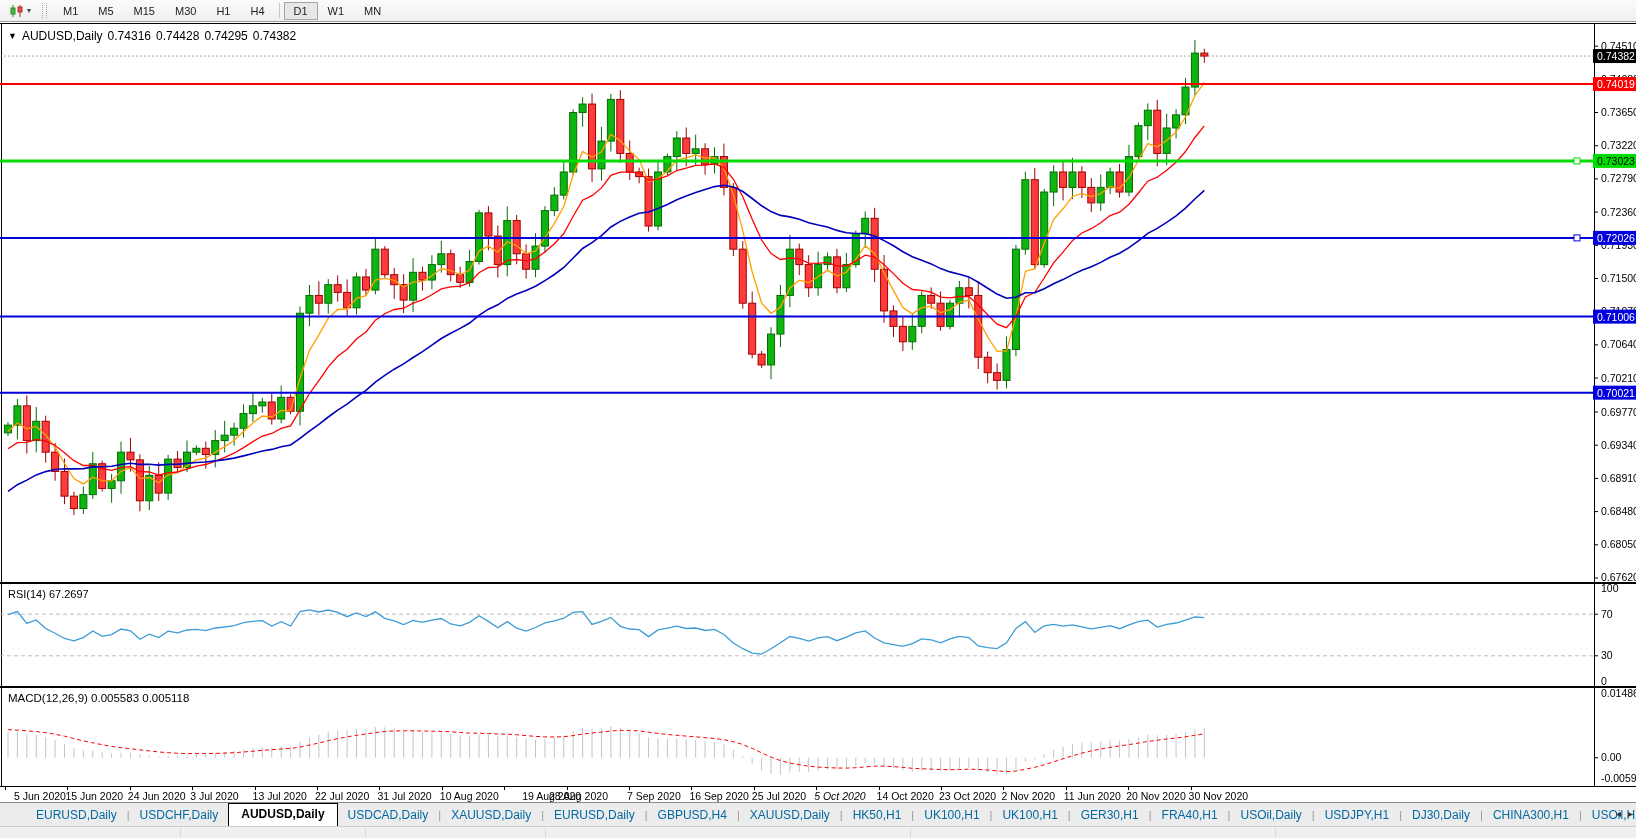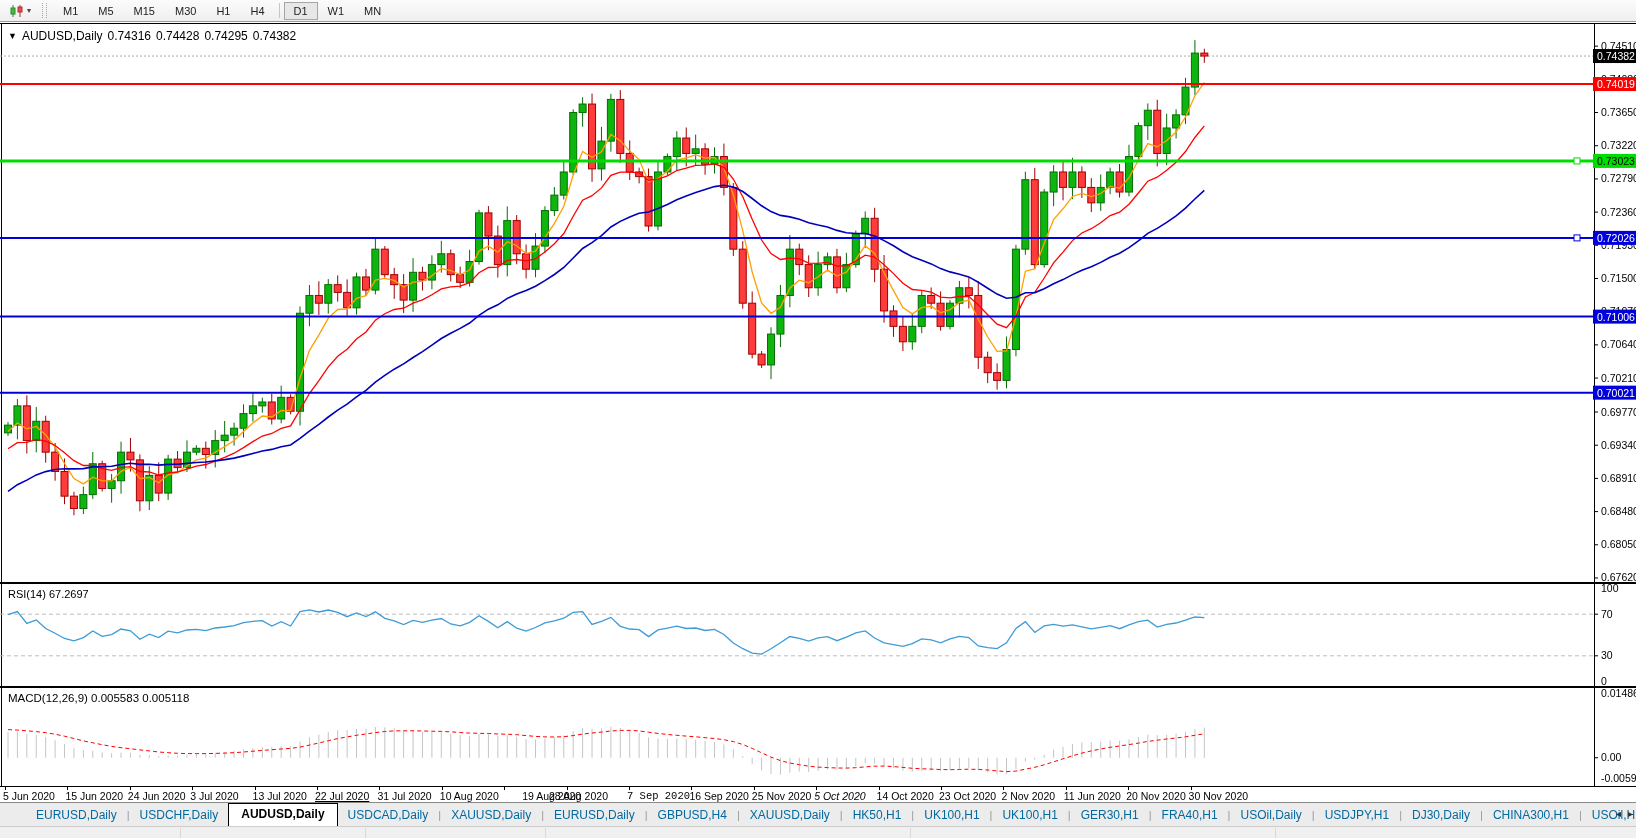--- a/index.html
+++ b/index.html
@@ -560,45 +560,45 @@
     </g>
     <polyline points="8.0,42.6 17.4,43.1 26.8,43.8 36.3,44.6 45.7,45.7 55.1,47.2 64.5,49.2 73.9,51.5 83.4,53.9 92.8,55.8 102.2,57.7 111.6,59.4 121.0,60.7 130.5,61.7 139.9,62.9 149.3,63.9 158.7,65.0 168.1,65.7 177.6,66.3 187.0,66.6 196.4,66.6 205.8,66.6 215.2,66.4 224.7,66.1 234.1,65.7 243.5,65.0 252.9,64.2 262.3,63.4 271.8,62.7 281.2,62.0 290.6,61.4 300.0,60.1 309.4,58.1 318.9,56.0 328.3,53.7 337.7,51.6 347.1,49.9 356.5,48.3 366.0,47.0 375.4,45.6 384.8,44.5 394.2,43.9 403.6,43.8 413.1,43.8 422.5,44.0 431.9,44.2 441.3,44.4 450.7,44.8 460.2,45.5 469.6,46.1 479.0,46.3 488.4,46.5 497.8,47.0 507.3,47.2 516.7,47.7 526.1,48.6 535.5,49.4 544.9,49.9 554.4,50.0 563.8,49.7 573.2,48.6 582.6,47.1 592.0,46.0 601.5,45.1 610.9,44.0 620.3,43.4 629.7,43.4 639.1,43.9 648.6,45.2 658.0,46.4 667.4,47.5 676.8,48.3 686.2,49.1 695.7,49.8 705.1,50.7 714.5,51.5 723.9,52.7 733.3,54.6 742.8,57.5 752.2,61.4 761.6,65.8 771.0,70.1 780.4,73.6 789.9,76.0 799.3,77.7 808.7,79.2 818.1,80.1 827.5,80.6 837.0,81.0 846.4,81.1 855.8,80.7 865.2,79.9 874.6,79.2 884.1,79.1 893.5,79.6 902.9,80.4 912.3,81.3 921.7,81.8 931.2,82.1 940.6,82.5 950.0,82.7 959.4,82.5 968.8,82.2 978.3,82.4 987.7,83.0 997.1,83.9 1006.5,84.6 1015.9,84.1 1025.4,82.2 1034.8,80.3 1044.2,77.8 1053.6,74.8 1063.0,71.8 1072.5,68.8 1081.9,66.1 1091.3,63.9 1100.7,62.0 1110.1,60.3 1119.6,59.0 1129.0,57.6 1138.4,56.1 1147.8,54.4 1157.2,53.2 1166.7,52.0 1176.1,51.0 1185.5,49.8 1194.9,48.3 1204.3,46.8" fill="none" stroke="#ff0000" stroke-width="1" stroke-dasharray="4,3"></polyline>
     <text x="1601" y="10" font-size="10.5" fill="#000" font-family="&quot;Liberation Sans&quot;,sans-serif">0.014861</text>
     <text x="1601" y="74.26326295031504" font-size="10.5" fill="#000" font-family="&quot;Liberation Sans&quot;,sans-serif">0.00</text>
     <text x="1601" y="95" font-size="10.5" fill="#000" font-family="&quot;Liberation Sans&quot;,sans-serif">-0.00593</text>
     <line x1="1594" y1="70.76326295031504" x2="1598" y2="70.76326295031504" stroke="#000"></line>
   </svg>
 
 <div id="time-axis">
     <div class="date-tick" style="left: 5px;"></div>
-    <span class="date-label" style="left: 3px;">5 Jun 2020</span>
+    <span class="date-label" style="left: 14px;">5 Jun 2020</span>
     <div class="date-tick" style="left: 67.4px;"></div>
     <span class="date-label" style="left: 65.4px; text-align: right;">15 Jun 2020</span>
     <div class="date-tick" style="left: 129.8px;"></div>
     <span class="date-label" style="left: 127.8px;">24 Jun 2020</span>
     <div class="date-tick" style="left: 192.2px;"></div>
     <span class="date-label" style="left: 190.2px;">3 Jul 2020</span>
     <div class="date-tick" style="left: 254.6px;"></div>
     <span class="date-label" style="left: 252.6px;">13 Jul 2020</span>
     <div class="date-tick" style="left: 317px;"></div>
-    <span class="date-label" style="left: 315px; text-decoration: underline;">22 Jul 2020</span>
+    <span class="date-label" style="left: 315px;">22 Jul 2020</span>
     <div class="date-tick" style="left: 379.4px;"></div>
     <span class="date-label" style="left: 377.4px;">31 Jul 2020</span>
     <div class="date-tick" style="left: 441.8px;"></div>
     <span class="date-label" style="left: 439.8px;">10 Aug 2020</span>
     <div class="date-tick" style="left: 504.2px;"></div>
     <span class="date-label" style="left: 502.2px; margin-left: 20px;">19 Aug 2020</span>
     <div class="date-tick" style="left: 566.6px;"></div>
     <span class="date-label" style="left: 549px;">28 Aug 2020</span>
     <div class="date-tick" style="left: 629px;"></div>
-    <span class="date-label" style="left: 627px; font-family: Liberation Mono, monospace;">7 Sep 2020</span>
+    <span class="date-label" style="left: 627px;">7 Sep 2020</span>
     <div class="date-tick" style="left: 691.4px;"></div>
     <span class="date-label" style="left: 689.4px; text-align: center;">16 Sep 2020</span>
     <div class="date-tick" style="left: 753.8px;"></div>
-    <span class="date-label" style="left: 751.8px;">25 Nov 2020</span>
+    <span class="date-label" style="left: 751.8px;">25 Jul 2020</span>
     <div class="date-tick" style="left: 816.2px;"></div>
     <span class="date-label" style="left: 814.2px; font-style: italic;">5 Oct 2020</span>
     <div class="date-tick" style="left: 878.6px;"></div>
     <span class="date-label" style="left: 876.6px;">14 Oct 2020</span>
     <div class="date-tick" style="left: 941px;"></div>
     <span class="date-label" style="left: 939px;">23 Oct 2020</span>
     <div class="date-tick" style="left: 1003.4px;"></div>
     <span class="date-label" style="left: 1001.4px;">2 Nov 2020</span>
     <div class="date-tick" style="left: 1065.8px;"></div>
     <span class="date-label" style="left: 1063.8px;">11 Jun 2020</span>

